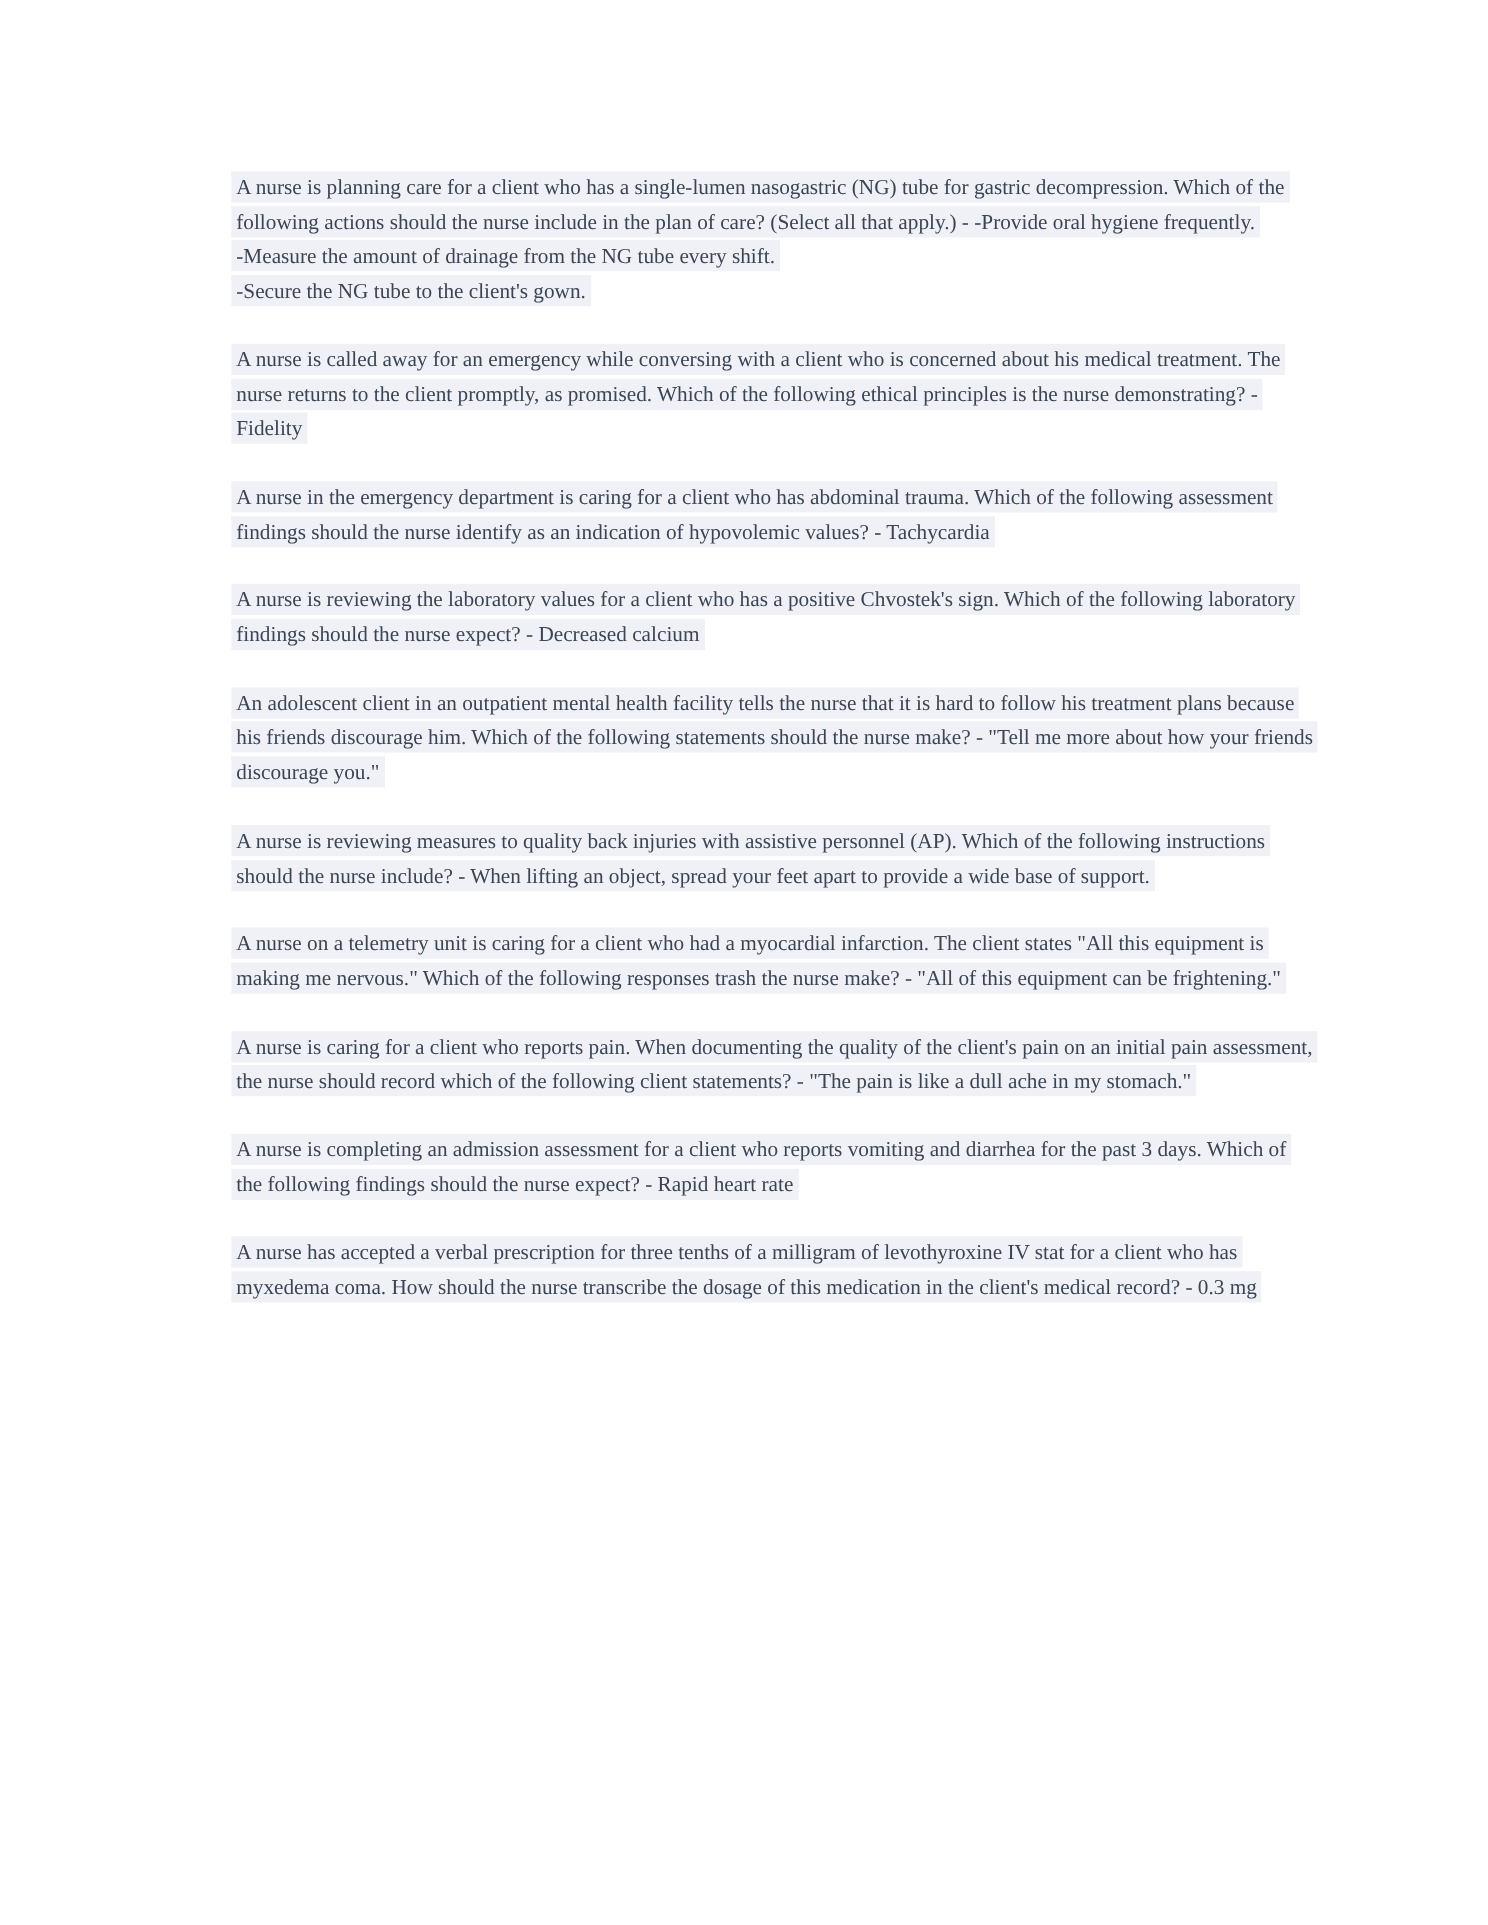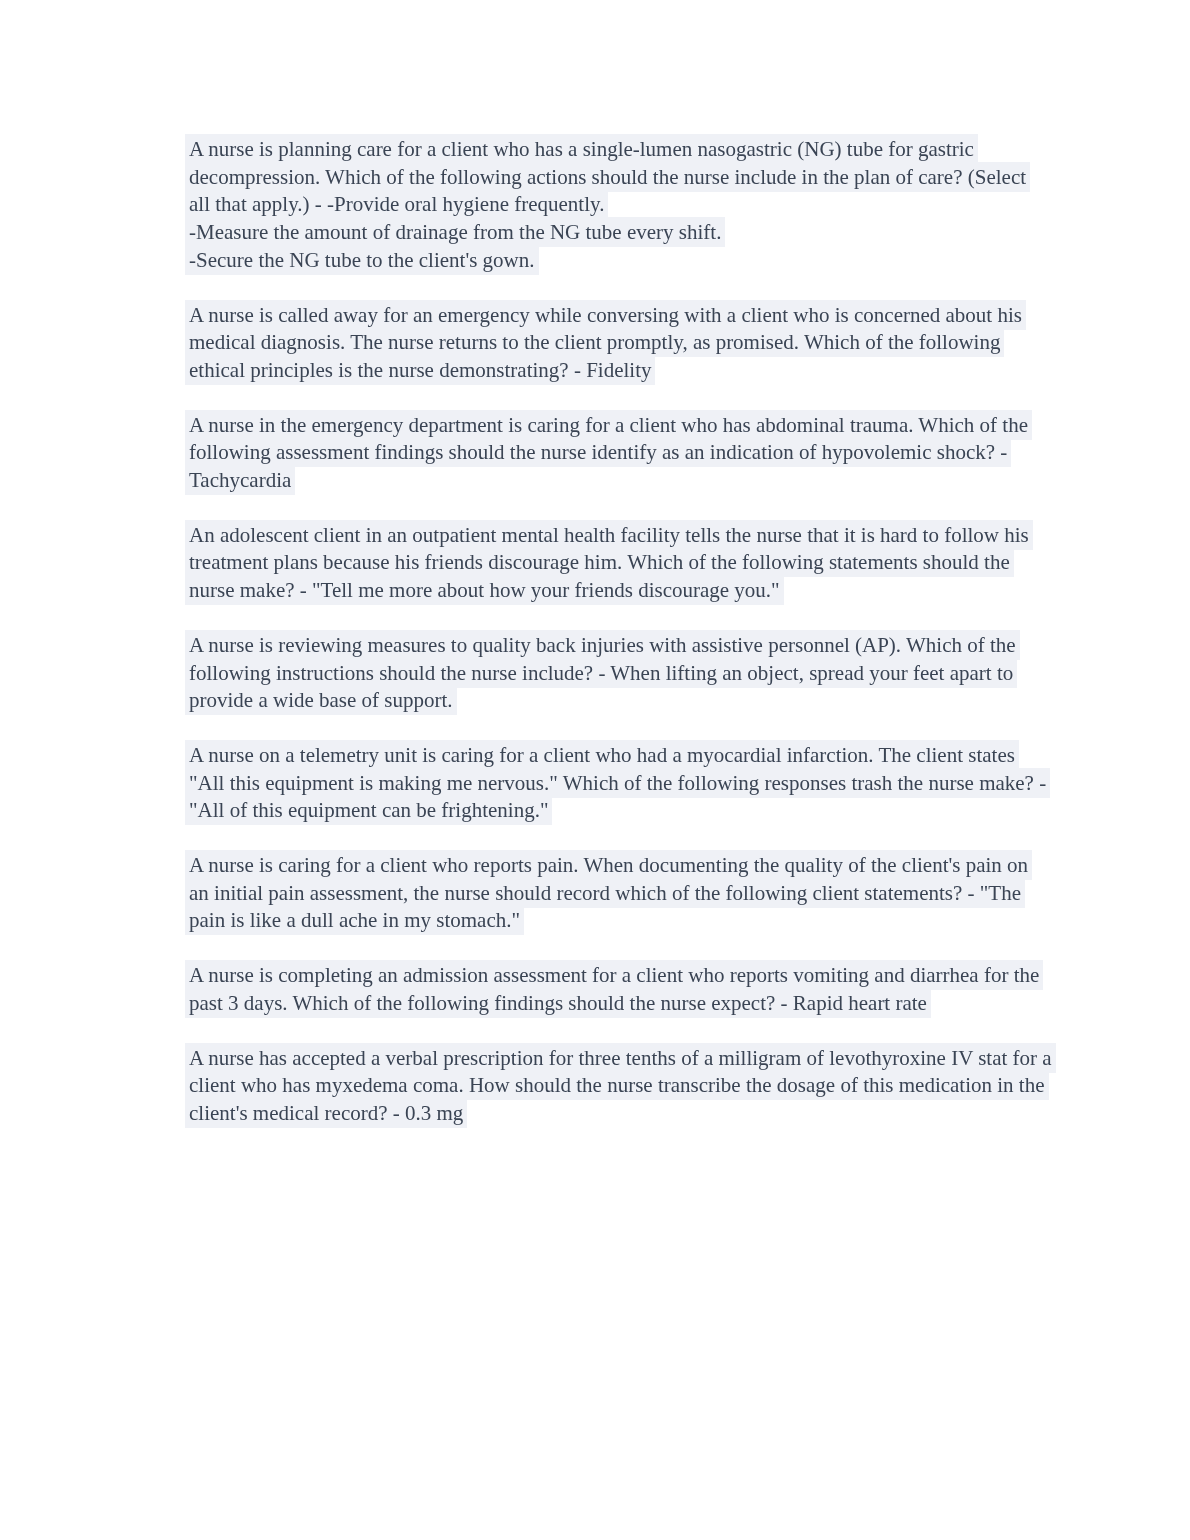--- a/index.html
+++ b/index.html
@@ -19,21 +19,21 @@
   .page {
     box-sizing: border-box;
     width: 1190px;
     height: 1540px;
     padding: 136px 138px 0 141px;
     background: #ffffff;
   }
   p.para {
     margin: 0 0 27px 0;
     font-family: "Liberation Serif", "DejaVu Serif", serif;
-    font-size: 21px;
+    font-size: 17px;
     line-height: 27.7px;
     color: var(--fg);
     text-rendering: optimizeLegibility;
     padding-left: 44px;
   }
   p.para:last-child { margin-bottom: 16px; }
   .hl {
     background-color: var(--hl);
     white-space: pre-line;
     padding: 3px 4px;
@@ -41,21 +41,22 @@
     box-decoration-break: clone;
   }
 </style>
 </head>
 <body>
 
 <main class="page">
   <p class="para"><span class="hl">A nurse is planning care for a client who has a single-lumen nasogastric (NG) tube for gastric decompression. Which of the following actions should the nurse include in the plan of care? (Select all that apply.) - -Provide oral hygiene frequently.
 -Measure the amount of drainage from the NG tube every shift.
 -Secure the NG tube to the client's gown.</span></p>
-  <p class="para"><span class="hl">A nurse is called away for an emergency while conversing with a client who is concerned about his medical diagnosis. The nurse returns to the client promptly, as promised. Which of the following ethical principles is the nurse demonstrating? - Fidelity</span></p>
-  <p class="para"><span class="hl">A nurse in the emergency department is caring for a client who has abdominal trauma. Which of the following assessment findings should the nurse identify as an indication of hypovolemic shock? - Tachycardia</span></p>
+  <p class="para"><span class="hl">A nurse is called away for an emergency while conversing with a client who is concerned about his medical treatment. The nurse returns to the client promptly, as promised. Which of the following ethical principles is the nurse demonstrating? - Fidelity</span></p>
+  <p class="para"><span class="hl">A nurse in the emergency department is caring for a client who has abdominal trauma. Which of the following assessment findings should the nurse identify as an indication of hypovolemic values? - Tachycardia</span></p>
+  <p class="para"><span class="hl">A nurse is reviewing the laboratory values for a client who has a positive Chvostek's sign. Which of the following laboratory findings should the nurse expect? - Decreased calcium</span></p>
   <p class="para"><span class="hl">An adolescent client in an outpatient mental health facility tells the nurse that it is hard to follow his treatment plans because his friends discourage him. Which of the following statements should the nurse make? - "Tell me more about how your friends discourage you."</span></p>
   <p class="para"><span class="hl">A nurse is reviewing measures to quality back injuries with assistive personnel (AP). Which of the following instructions should the nurse include? - When lifting an object, spread your feet apart to provide a wide base of support.</span></p>
   <p class="para"><span class="hl">A nurse on a telemetry unit is caring for a client who had a myocardial infarction. The client states "All this equipment is making me nervous." Which of the following responses trash the nurse make? - "All of this equipment can be frightening."</span></p>
   <p class="para"><span class="hl">A nurse is caring for a client who reports pain. When documenting the quality of the client's pain on an initial pain assessment, the nurse should record which of the following client statements? - "The pain is like a dull ache in my stomach."</span></p>
   <p class="para"><span class="hl">A nurse is completing an admission assessment for a client who reports vomiting and diarrhea for the past 3 days. Which of the following findings should the nurse expect? - Rapid heart rate</span></p>
   <p class="para"><span class="hl">A nurse has accepted a verbal prescription for three tenths of a milligram of levothyroxine IV stat for a client who has myxedema coma. How should the nurse transcribe the dosage of this medication in the client's medical record? - 0.3 mg</span></p>
 </main>
 
 </body></html>

